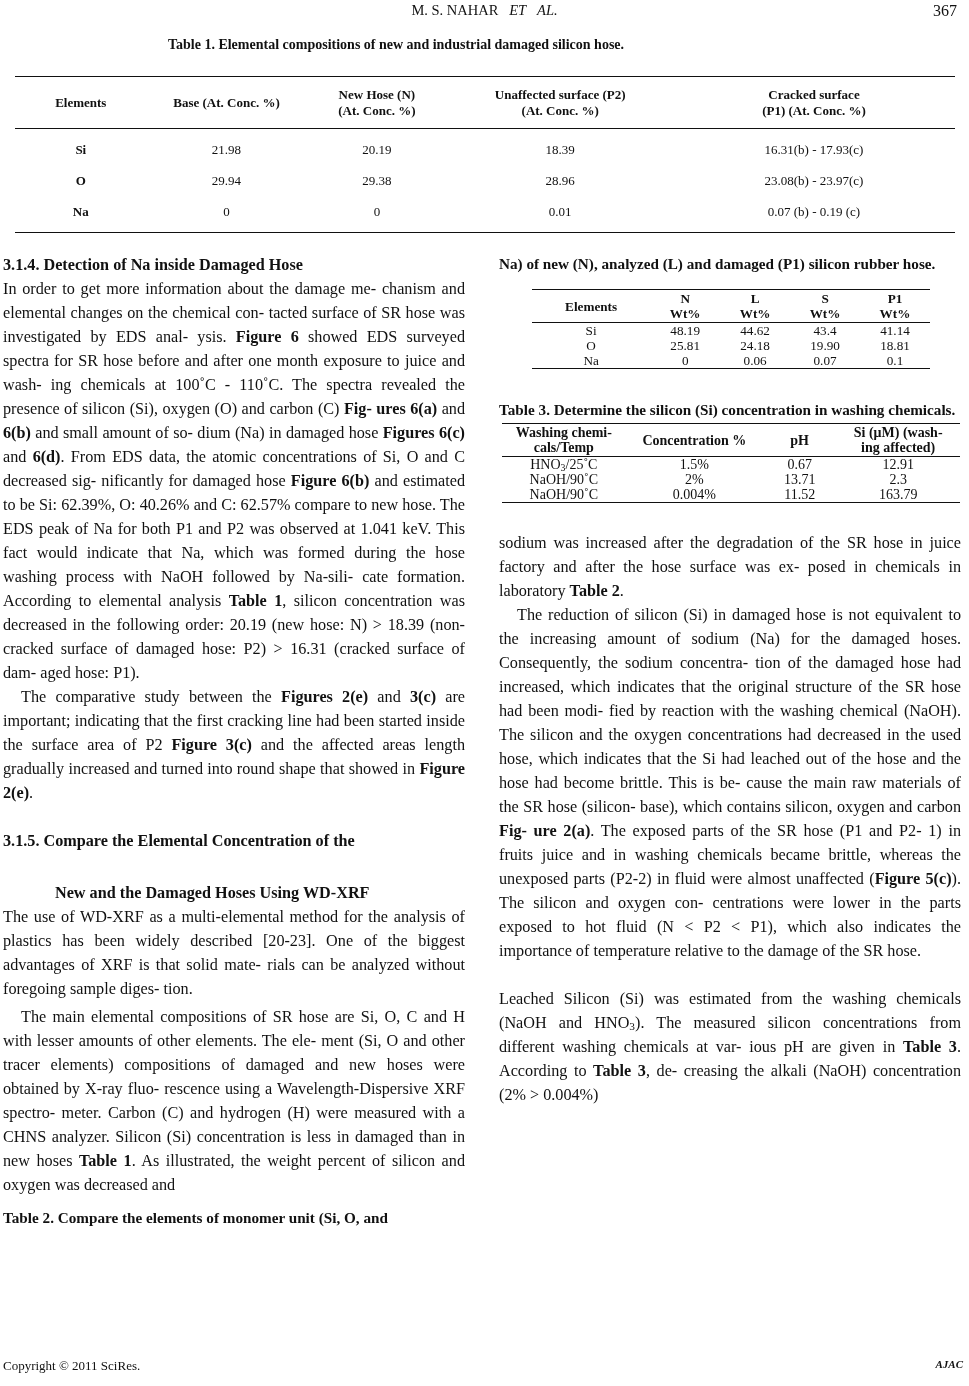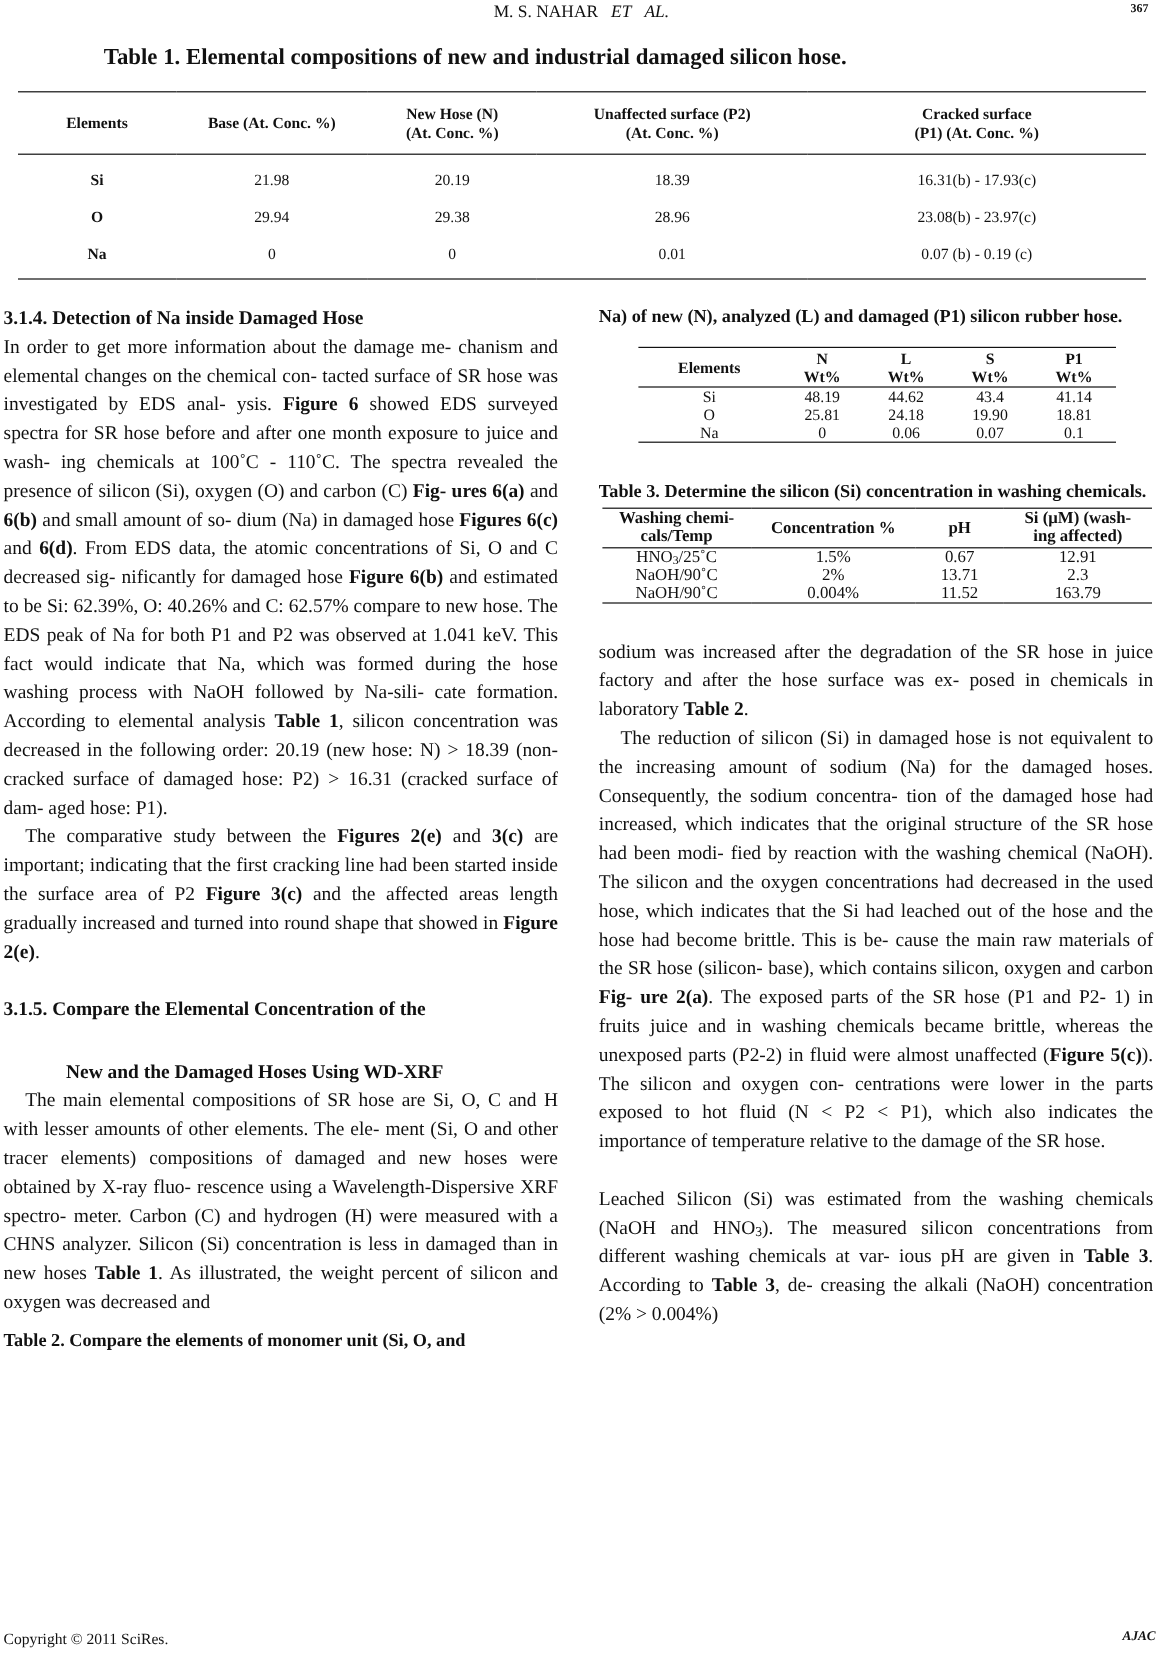--- a/index.html
+++ b/index.html
@@ -4,24 +4,24 @@
 <style>
   html, body { margin: 0; padding: 0; background: #ffffff; }
   body {
     width: 969px; height: 1386px; position: relative; overflow: hidden;
     font-family: "Liberation Serif", "DejaVu Serif", serif; color: #111;
   }
   .abs { position: absolute; }
   
   .running-head { top: 2px; left: 0; width: 969px; text-align: center; font-size: 14.5px; }
   .running-head .it { font-style: italic; }
-  .page-num { top: 2px; right: 12px; font-size: 10px; font-weight: bold; }
+  .page-num { top: 2px; right: 12px; font-size: 16px; }
 
   
-  .t1-caption { top: 37px; left: 0; width: 792px; text-align: center; font-weight: bold; font-size: 19px; }
+  .t1-caption { top: 37px; left: 0; width: 792px; text-align: center; font-weight: bold; font-size: 14px; }
   table { border-collapse: collapse; }
   .t1 { top: 76px; left: 15px; width: 940px; font-size: 13px; }
   .t1 thead tr { border-top: 1.6px solid #111; border-bottom: 1.6px solid #111; }
   .t1 tbody tr:last-child { border-bottom: 1.6px solid #111; }
   .t1 th { font-weight: bold; height: 51px; line-height: 16px; text-align: center; padding: 0; }
   .t1 td { text-align: center; height: 31px; padding: 0; }
   .t1 td.el { font-weight: bold; }
   .t1 tbody tr:first-child td { padding-top: 5px; }
   .t1 tbody tr:last-child td { padding-bottom: 5px; }
 
@@ -104,20 +104,21 @@
     </tr>
   </tbody>
 </table>
 
 <div class="abs col col-left">
   <p class="heading">3.1.4. Detection of Na inside Damaged Hose</p>
   <p><span>In order to get more information about the damage me- chanism and elemental changes on the chemical con- tacted surface of SR hose was investigated by EDS anal- ysis. </span><span class="b">Figure 6</span><span> showed EDS surveyed spectra for SR hose before and after one month exposure to juice and wash- ing chemicals at 100˚C - 110˚C. The spectra revealed the presence of silicon (Si), oxygen (O) and carbon (C) </span><span class="b">Fig- ures 6(a)</span><span> and </span><span class="b">6(b)</span><span> and small amount of so- dium (Na) in damaged hose </span><span class="b">Figures 6(c)</span><span> and </span><span class="b">6(d)</span><span>. From EDS data, the atomic concentrations of Si, O and C decreased sig- nificantly for damaged hose </span><span class="b">Figure 6(b)</span><span> and estimated to be Si: 62.39%, O: 40.26% and C: 62.57% compare to new hose. The EDS peak of Na for both P1 and P2 was observed at 1.041 keV. This fact would indicate that Na, which was formed during the hose washing process with NaOH followed by Na-sili- cate formation. According to elemental analysis </span><span class="b">Table 1</span><span>, silicon concentration was decreased in the following order: 20.19 (new hose: N) &gt; 18.39 (non-cracked surface of damaged hose: P2) &gt; 16.31 (cracked surface of dam- aged hose: P1).</span></p>
   <p class="indent"><span>The comparative study between the </span><span class="b">Figures 2(e)</span><span> and </span><span class="b">3(c)</span><span> are important; indicating that the first cracking line had been started inside the surface area of P2 </span><span class="b">Figure 3(c)</span><span> and the affected areas length gradually increased and turned into round shape that showed in </span><span class="b">Figure 2(e)</span><span>.</span></p>
   <div class="gap"></div>
   <p class="heading"><span>3.1.5. Compare the Elemental Concentration of the</span><span class="cont">New and the Damaged Hoses Using WD-XRF</span></p>
+  <p style="margin-bottom:4px">The use of WD-XRF as a multi-elemental method for the analysis of plastics has been widely described [20-23]. One of the biggest advantages of XRF is that solid mate- rials can be analyzed without foregoing sample diges- tion.</p>
   <p class="indent"><span>The main elemental compositions of SR hose are Si, O, C and H with lesser amounts of other elements. The ele- ment (Si, O and other tracer elements) compositions of damaged and new hoses were obtained by X-ray fluo- rescence using a Wavelength-Dispersive XRF spectro- meter. Carbon (C) and hydrogen (H) were measured with a CHNS analyzer. Silicon (Si) concentration is less in damaged than in new hoses </span><span class="b">Table 1</span><span>. As illustrated, the weight percent of silicon and oxygen was decreased and</span></p>
   <p class="t-caption" style="margin-top:10px">Table 2. Compare the elements of monomer unit (Si, O, and</p>
 </div>
 
 <div class="abs col col-right">
   <p class="t-caption">Na) of new (N), analyzed (L) and damaged (P1) silicon rubber hose.</p>
   <table class="t2">
     <thead>
       <tr>
         <th><span>Elements</span></th>

